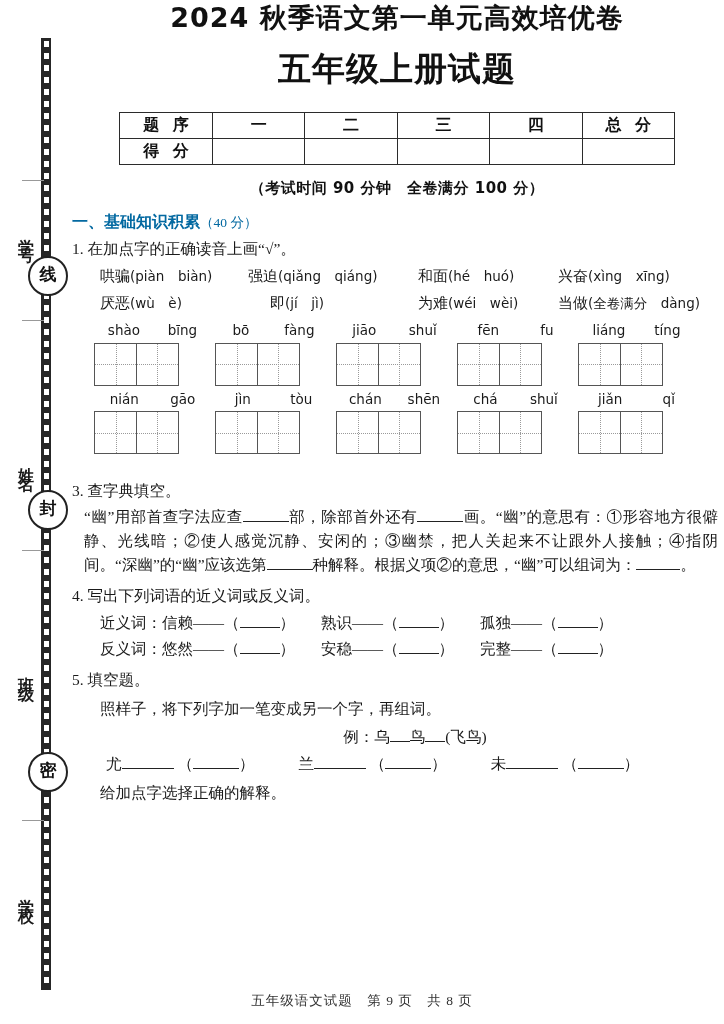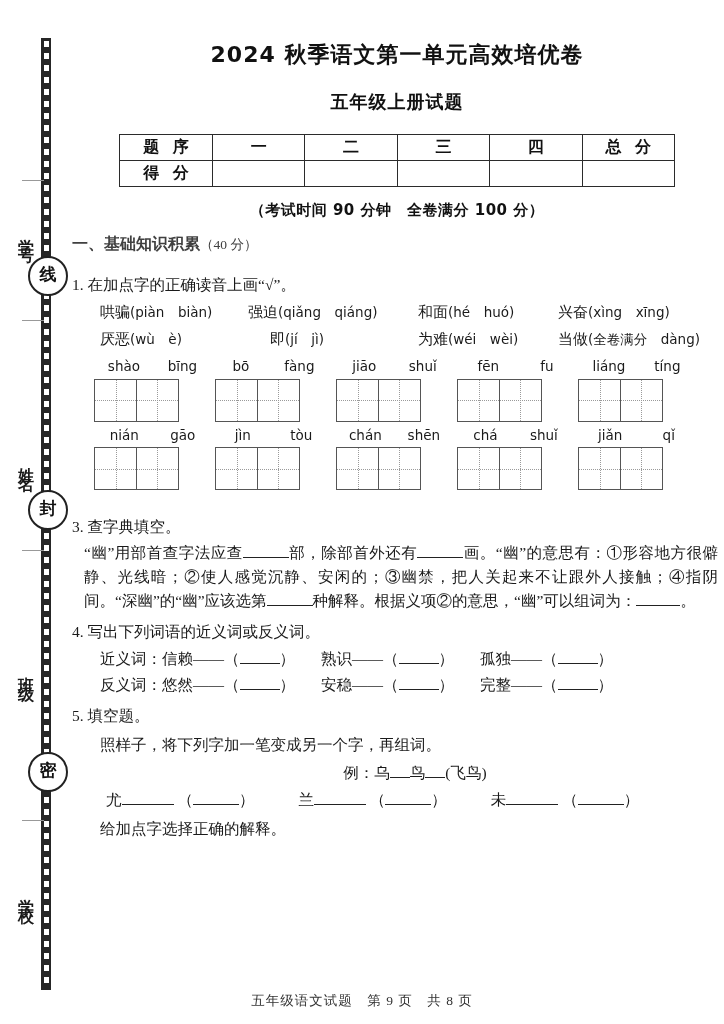--- a/index.html
+++ b/index.html
@@ -81,22 +81,22 @@
   }
 
   
   .paper-title {
     font-family: "DejaVu Sans", sans-serif;
     font-weight: bold;
     text-align: center;
     color: #111;
     letter-spacing: 1px;
   }
-  #title-line-1 { font-size: 22px; margin-top: 40px; }
-  #title-line-2 { font-size: 18px; margin-top: 20px; }
+  #title-line-1 { font-size: 27px; }
+  #title-line-2 { font-size: 33px; margin-top: 11px; }
 
   
   #score-table-wrap {
     margin: 20px auto 0;
     width: 556px;
   }
   table.score-table {
     border-collapse: collapse;
     width: 100%;
     table-layout: fixed;
@@ -129,22 +129,22 @@
   #content {
     margin-top: 12px;
     padding: 0 6px 0 2px;
     font-size: 15.5px;
     line-height: 1.52;
   }
   .section-head {
     font-family: "DejaVu Sans", sans-serif;
     font-size: 16px;
     font-weight: bold;
-    color: #404040;
-    margin-bottom: 17px;
+    color: #0369a1;
+    margin-bottom: 3px;
   }
   .section-head .pts {
     font-weight: normal;
     font-size: 13.5px;
     font-family: "Liberation Serif", serif;
   }
   .q-line {
     margin-top: 3px;
     font-size: 15.5px;
   }

